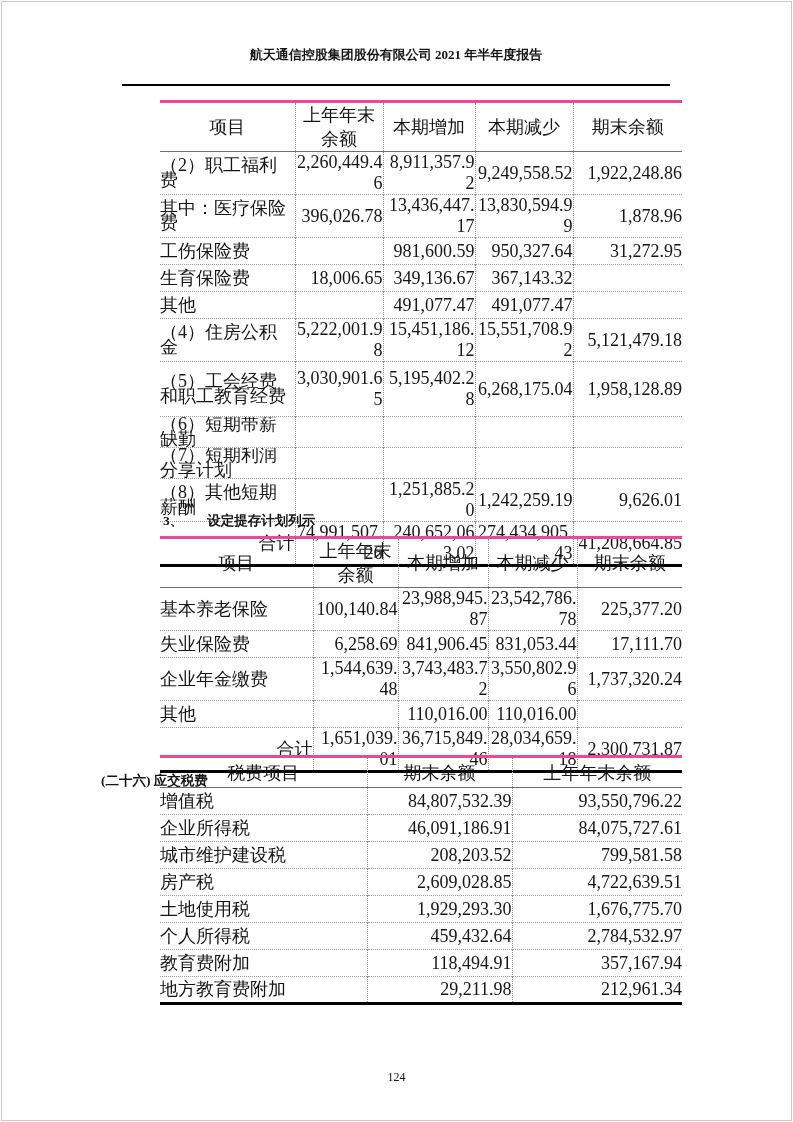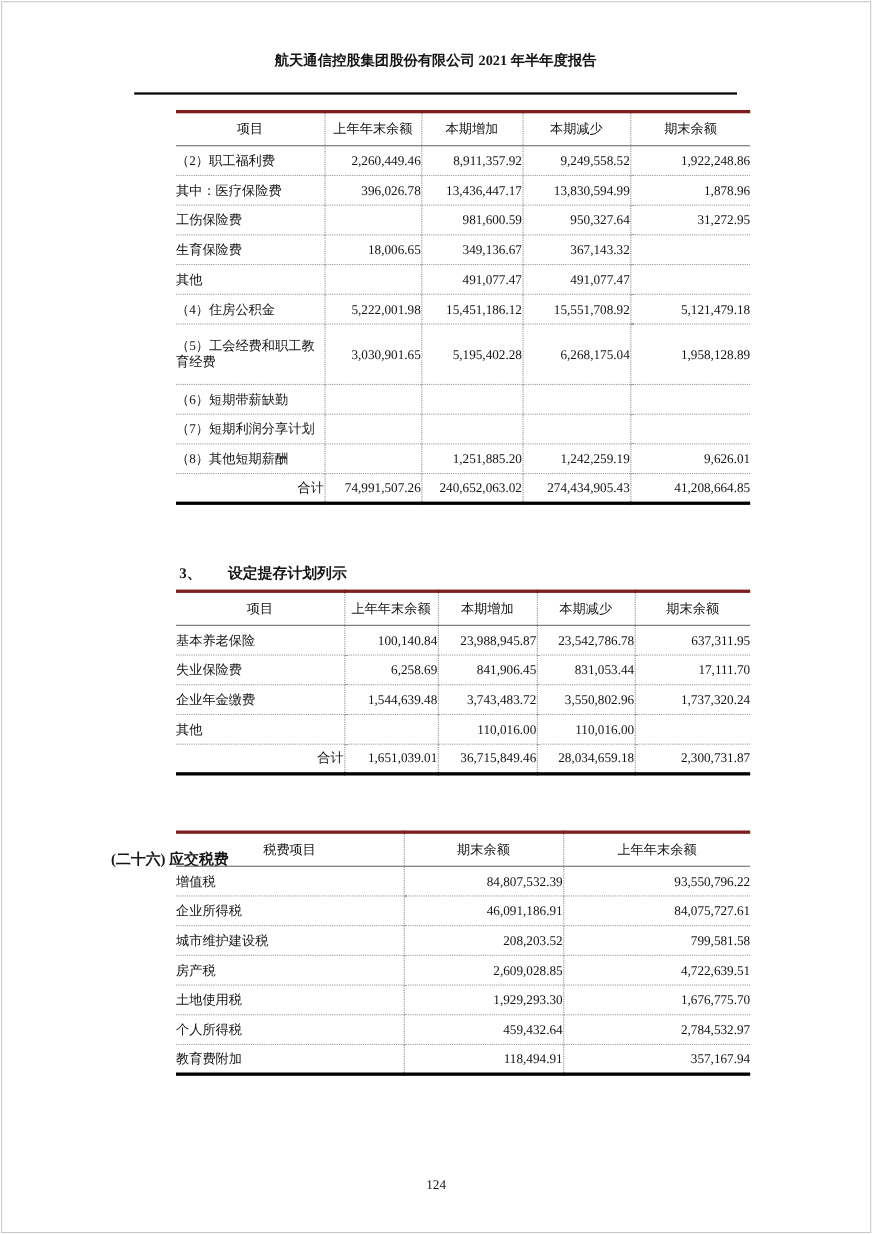--- a/index.html
+++ b/index.html
@@ -17,22 +17,22 @@
   }
 
   .section-heading{position:absolute;font-weight:bold;font-size:13.5px;line-height:17px;white-space:nowrap;}
   .sec3{top:512px;left:163px;}
   .sec3 .sec-num{display:inline-block;margin-right:24px;}
   .sec26{top:772px;left:101px;}
 
   table.tbl{
     position:absolute;left:160px;width:522px;
     border-collapse:collapse;table-layout:fixed;
-    border-top:3px solid #7f1d1d;border-bottom:3px solid #000;
-    font-size:12px;
+    border-top:3px solid #ec4899;border-bottom:3px solid #000;
+    font-size:18px;
   }
   .t1{top:100px;}
   .t2{top:536px;}
   .t3{top:755px;}
 
   .tbl th,.tbl td{
     padding:0;font-weight:normal;overflow:hidden;
     border-left:1px dotted #8f8f8f;border-top:1px dotted #9b9b9b;
     word-break:break-all;
   }
@@ -171,21 +171,21 @@
     <th>上年年末余额</th>
     <th>本期增加</th>
     <th>本期减少</th>
     <th>期末余额</th>
   </tr>
   <tr>
     <td class="lbl">基本养老保险</td>
     <td class="num">100,140.84</td>
     <td class="num">23,988,945.87</td>
     <td class="num">23,542,786.78</td>
-    <td class="num">637,311.95</td>
+    <td class="num">225,377.20</td>
   </tr>
   <tr>
     <td class="lbl">失业保险费</td>
     <td class="num">6,258.69</td>
     <td class="num">841,906.45</td>
     <td class="num">831,053.44</td>
     <td class="num">17,111.70</td>
   </tr>
   <tr>
     <td class="lbl">企业年金缴费</td>
@@ -255,16 +255,21 @@
   <tr>
     <td class="lbl">个人所得税</td>
     <td class="num">459,432.64</td>
     <td class="num">2,784,532.97</td>
   </tr>
   <tr>
     <td class="lbl">教育费附加</td>
     <td class="num">118,494.91</td>
     <td class="num">357,167.94</td>
   </tr>
+  <tr>
+    <td class="lbl">地方教育费附加</td>
+    <td class="num">29,211.98</td>
+    <td class="num">212,961.34</td>
+  </tr>
   </tbody>
 </table>
 
 <div class="page-number">124</div>
 
 </body></html>

